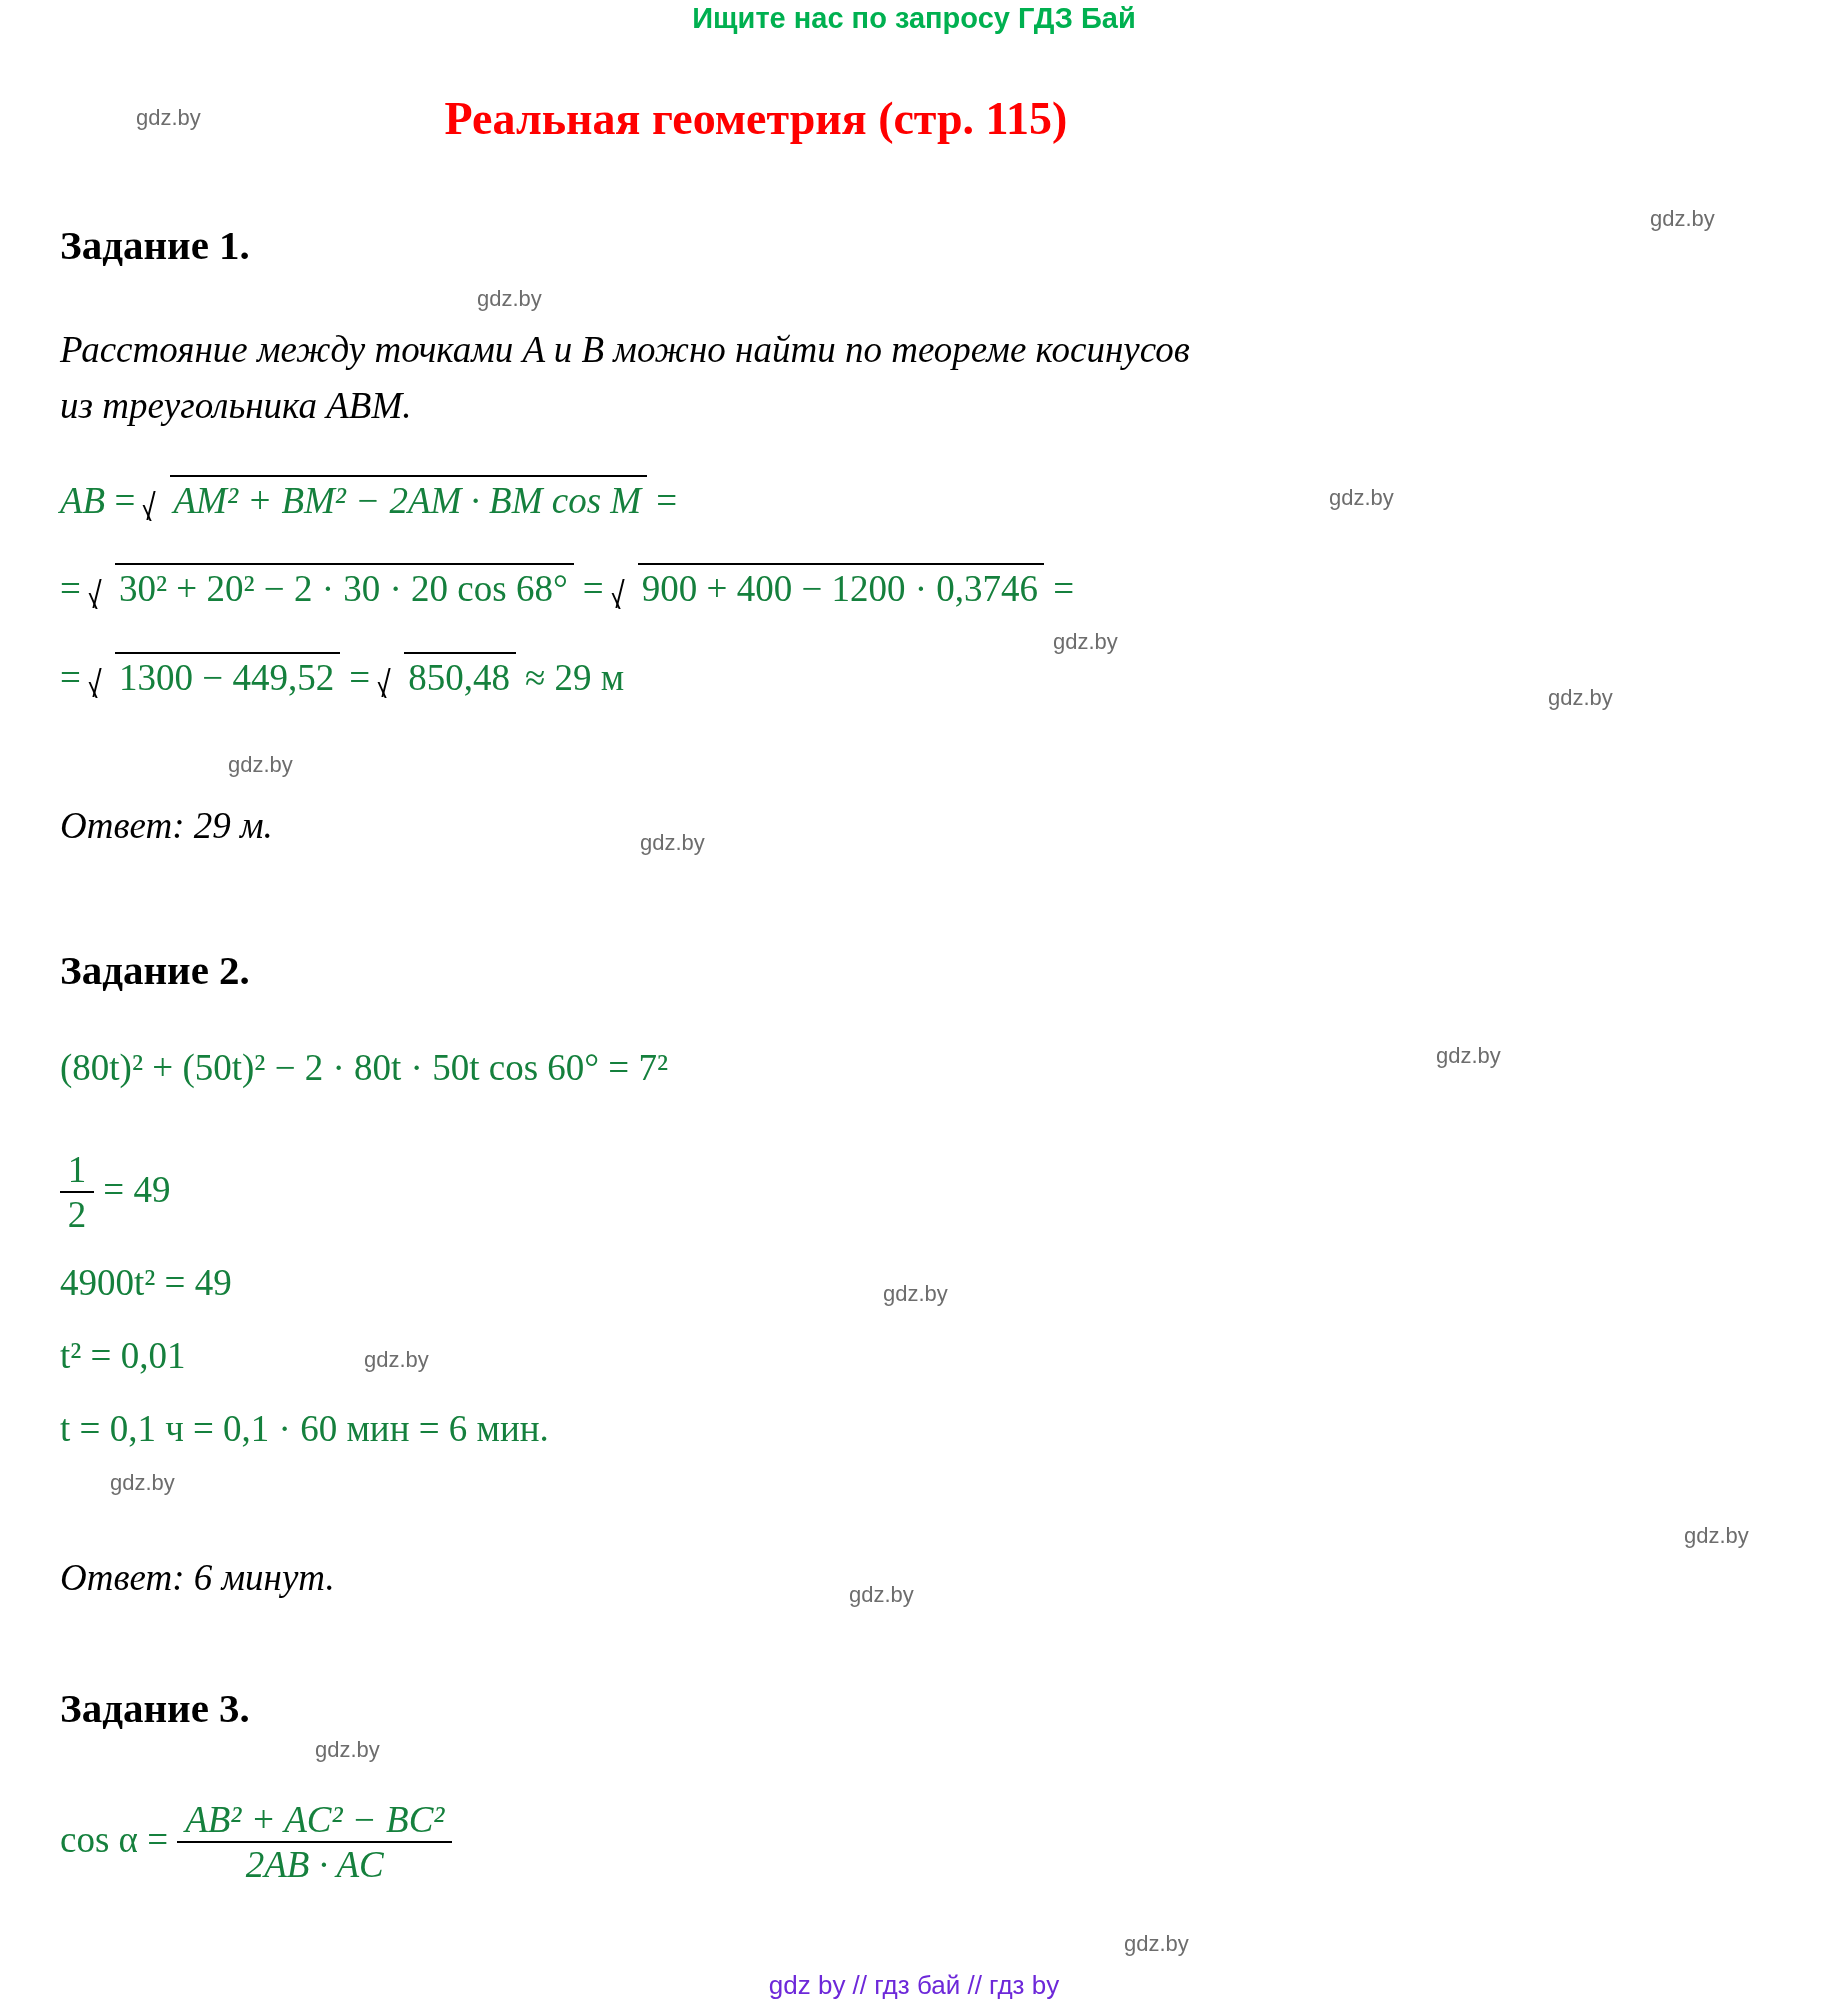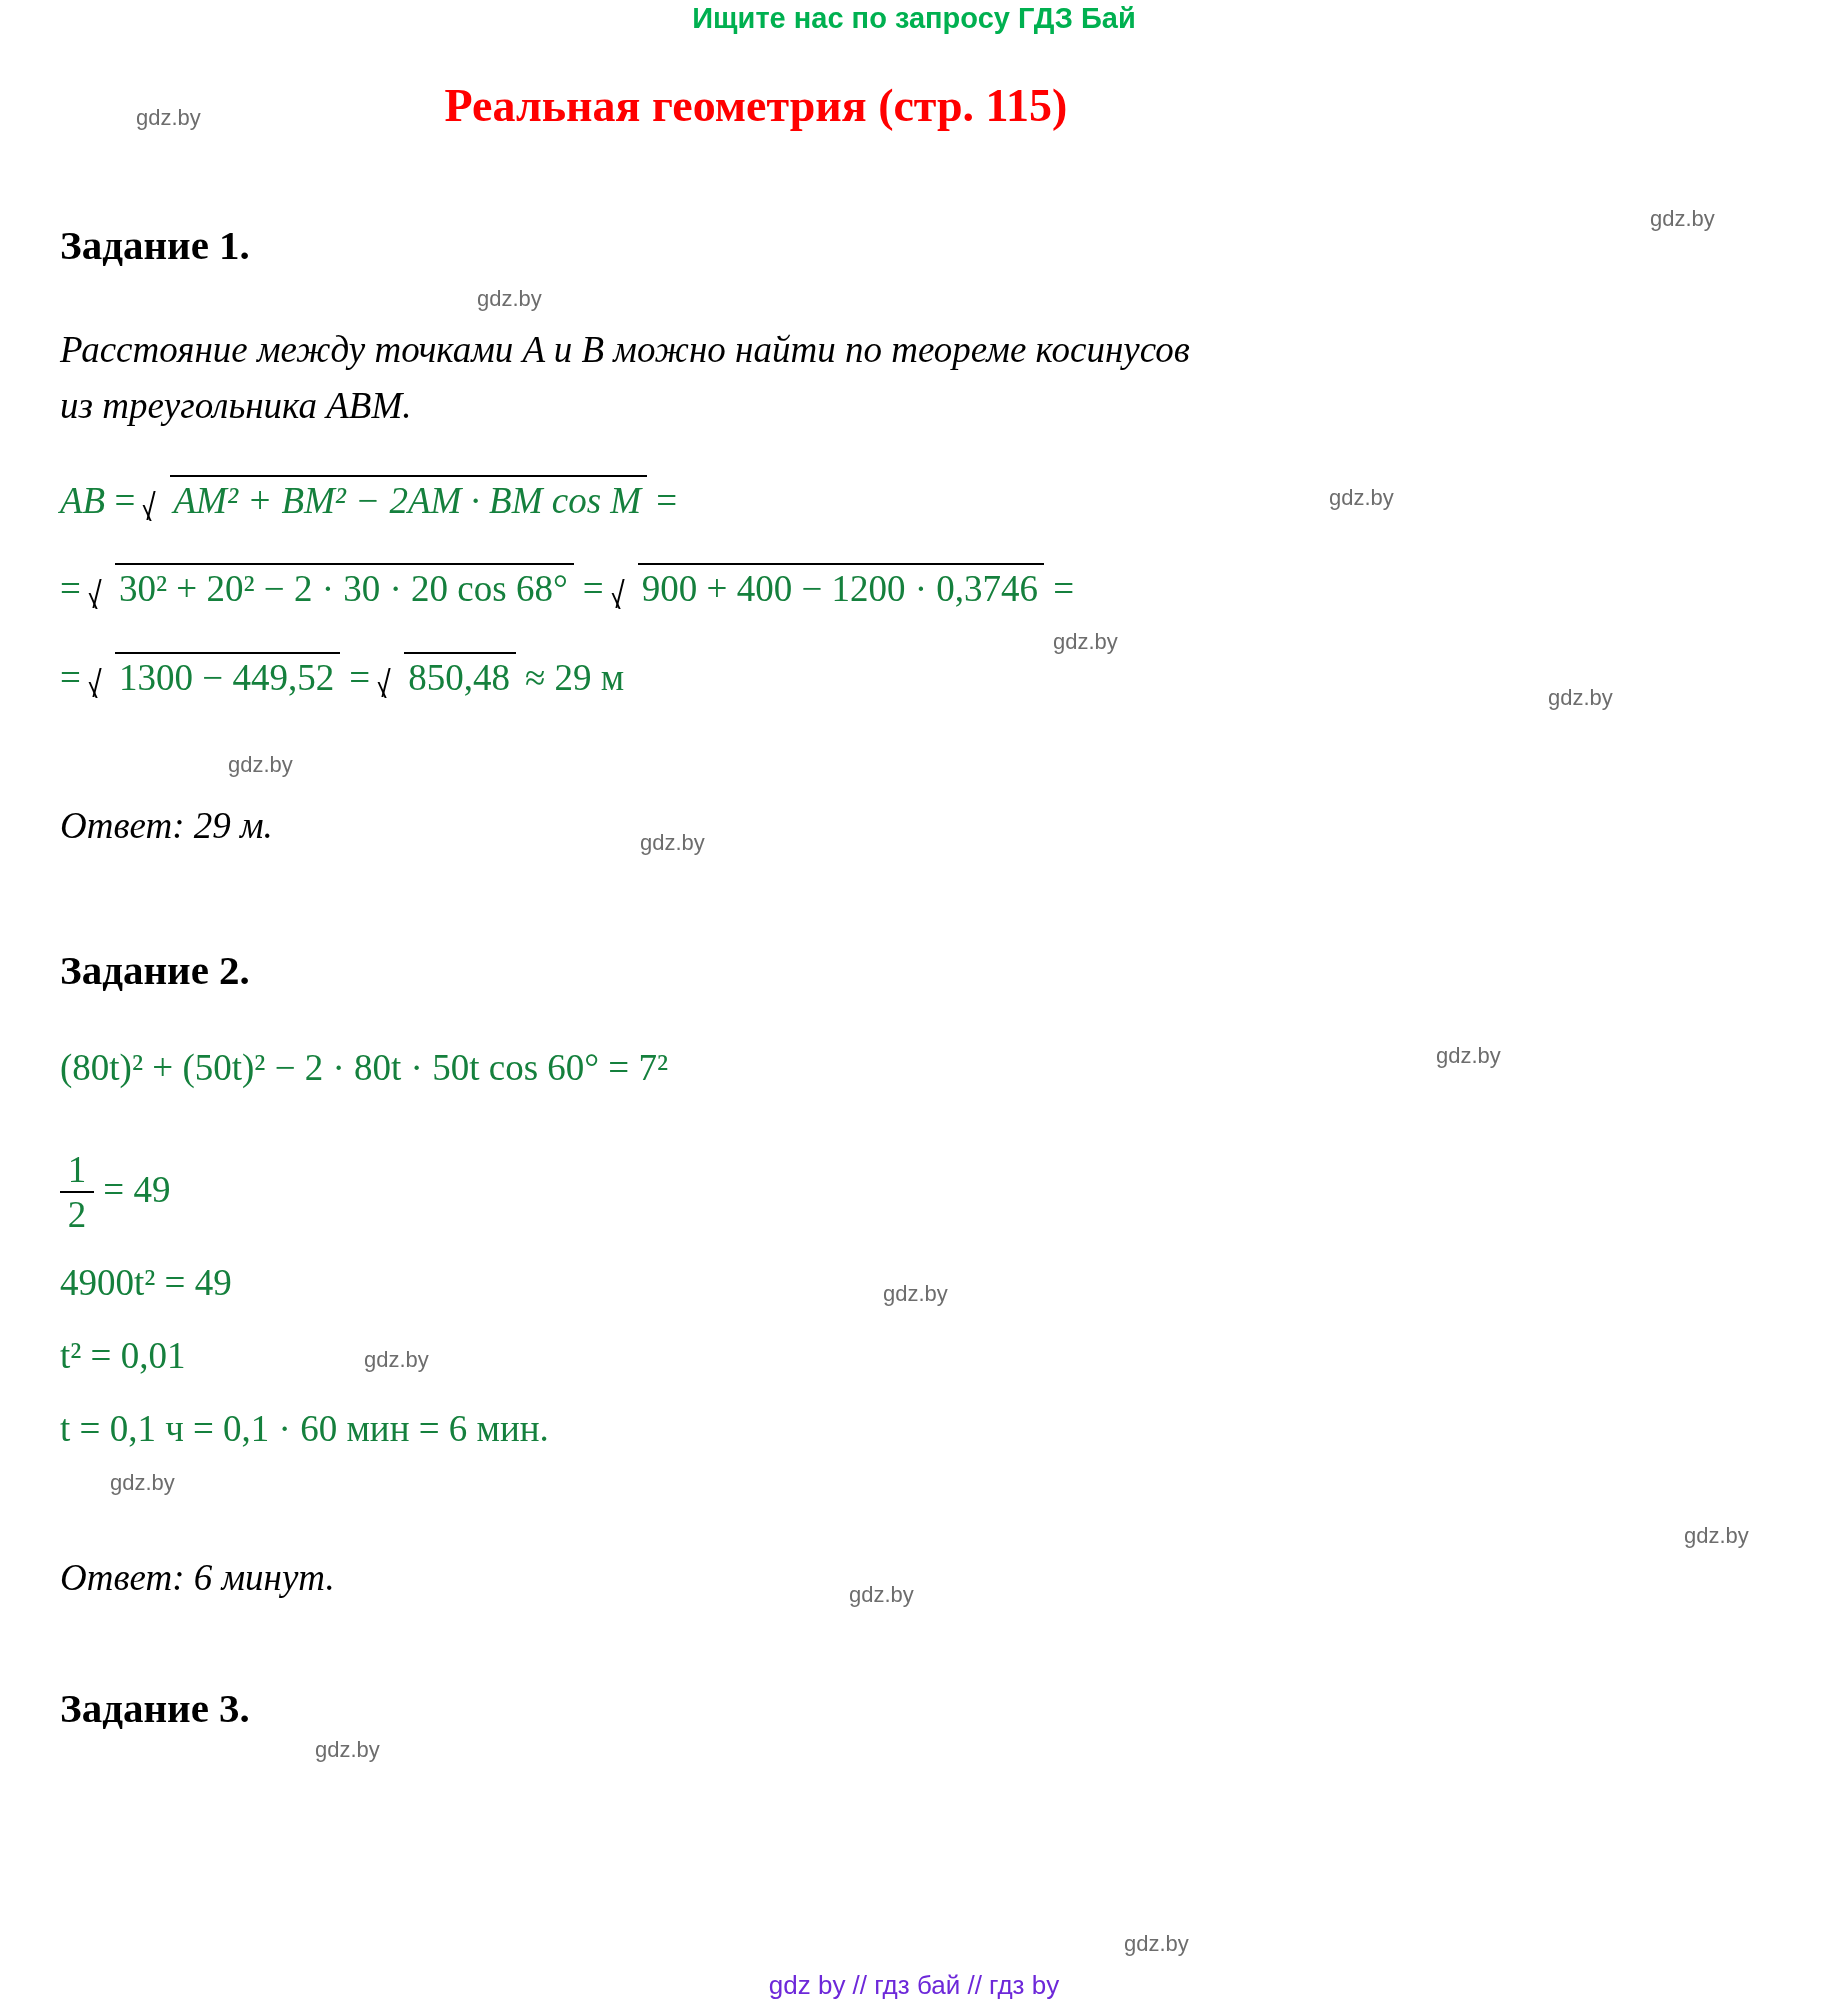--- a/index.html
+++ b/index.html
@@ -35,21 +35,21 @@
     left: 0;
     width: 1828px;
     text-align: center;
     font-family: "Liberation Sans", sans-serif;
     font-weight: bold;
     font-size: 29px;
     color: #00b050;
   }
   .title {
     position: absolute;
-    top: 79px;
+    top: 92px;
     left: 0;
     width: 1512px;
     text-align: center;
     font-family: "Liberation Serif", serif;
     font-weight: bold;
     font-size: 46px;
     color: #ff0000;
   }
   .task-head {
     position: absolute;
@@ -179,20 +179,27 @@
   </div>
 
   <div class="math" style="top:1261px; left:60px;">4900t² = 49</div>
   <div class="math" style="top:1334px; left:60px;">t² = 0,01</div>
   <div class="math" style="top:1407px; left:60px;">t = 0,1 ч = 0,1 · 60 мин = 6 мин.</div>
 
   <div class="italic-text" style="top:1553px; left:60px;text-align:center;">Ответ: 6 минут.</div>
 
   <div class="task-head" style="top:1684px; left:60px;">Задание 3.</div>
 
+  <div class="math" style="top:1800px; left:60px;">
+    <span>cos α =</span>
+    <span class="frac" style="font-style:italic;">
+      <span class="num">AB² + AC² − BC²</span>
+      <span class="den">2AB · AC</span>
+    </span>
+  </div>
 
   <div class="bottom-links">gdz by  //  гдз бай  //  гдз by</div>
 
   <div id="wm-layer">
       <div class="wm" style="left: 136px; top: 105px;">gdz.by</div>
       <div class="wm" style="left: 1650px; top: 206px;">gdz.by</div>
       <div class="wm" style="left: 477px; top: 286px;">gdz.by</div>
       <div class="wm" style="left: 1329px; top: 485px;">gdz.by</div>
       <div class="wm" style="left: 1053px; top: 629px;">gdz.by</div>
       <div class="wm" style="left: 1548px; top: 685px;">gdz.by</div>

